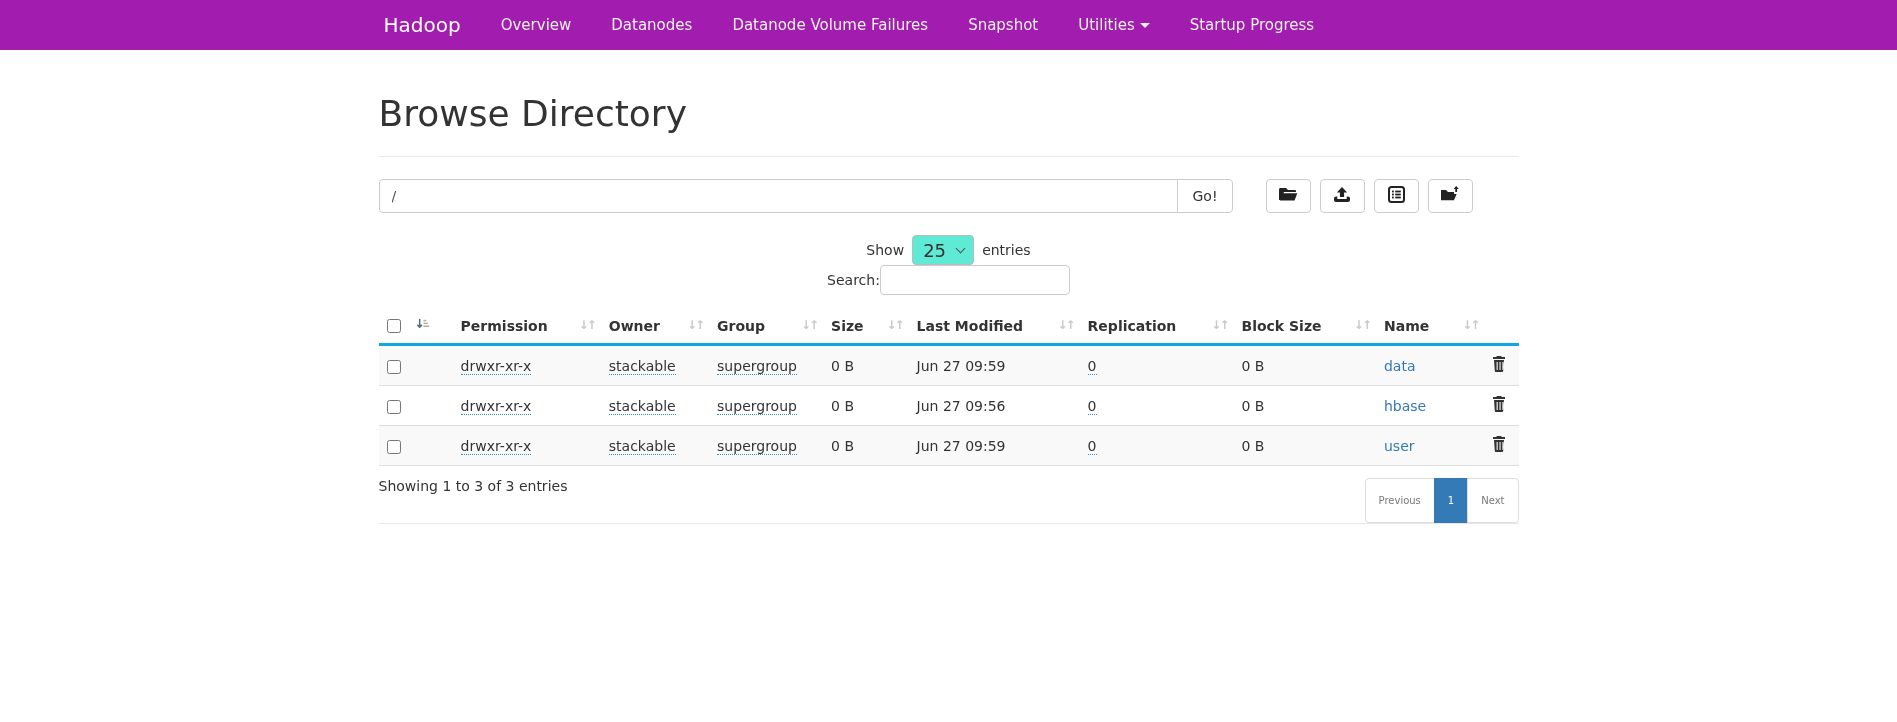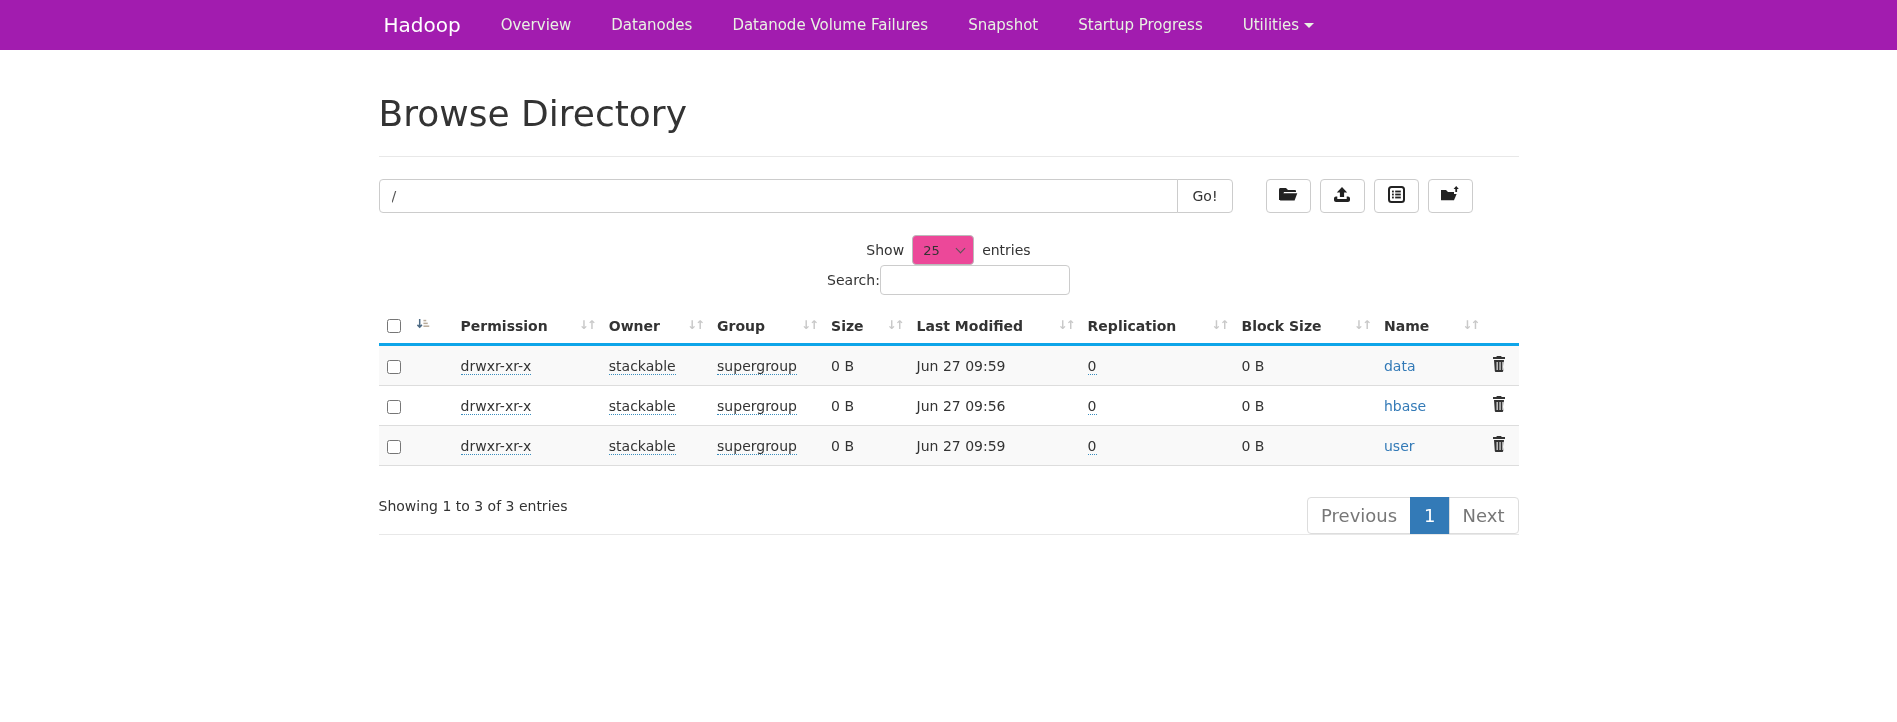--- a/index.html
+++ b/index.html
@@ -49,22 +49,22 @@
     width:45px; height:34px; background:#fff; border:1px solid #ccc;
     border-radius:4px; display:flex; align-items:center; justify-content:center;
     cursor:pointer; padding:0;
   }
 
   
   .controls-row { display:flex; justify-content:space-between; align-items:center; margin-top:22px;flex-direction:column; }
   .length-control { display:flex; align-items:center; gap:8px; }
   .select-wrap { position:relative; display:inline-block; }
   .length-select {
-    width:62px; height:30px; padding:4px 22px 4px 10px; font-size:13px; color:#333;
-    border:1px solid #bbb; border-radius:4px; background:#ec4899;
+    width:62px; height:30px; padding:4px 22px 4px 10px; font-size:18px; color:#333;
+    border:1px solid #bbb; border-radius:4px; background:#5eead4;
     appearance:none; -webkit-appearance:none; font-family:inherit;
   }
   .select-wrap::after {
     content:""; position:absolute; right:10px; top:10px; width:6px; height:6px;
     border-right:1.5px solid #555; border-bottom:1.5px solid #555;
     transform:rotate(45deg); pointer-events:none;
   }
   .search-control { display:flex; align-items:center; }
   .search-input {
     width:190px; height:30px; border:1px solid #ccc; border-radius:4px;
@@ -87,46 +87,46 @@
     position:absolute; right:6px; top:9px; color:#c9c9c9; font-size:12px;
     letter-spacing:-2px; user-select:none;
   }
   .editable { border-bottom:1px dotted #3b8dbd; cursor:pointer; }
   .name-link { color:#337ab7; text-decoration:none; cursor:pointer; }
   .trash-btn { background:none; border:none; padding:0; cursor:pointer; line-height:0; }
   .cbx { width:14px; height:14px; margin:0; vertical-align:middle; }
   .th-check { display:flex; align-items:center; gap:14px; }
 
   
-  .summary-row { display:flex; justify-content:space-between; align-items:center; margin-top:12px; }
+  .summary-row { display:flex; justify-content:space-between; align-items:flex-start; margin-top:12px; }
   .info-text { color:#333; }
   .pagination { display:flex; }
   .page-btn {
-    padding:7px 13px; font-size:18px; color:#777; background:#fff;
-    border:1px solid #ddd; margin-left:-1px; cursor:pointer; font-family:inherit;margin-top:19px;
+    padding:16px 13px; font-size:10px; color:#777; background:#fff;
+    border:1px solid #ddd; margin-left:-1px; cursor:pointer; font-family:inherit;
   }
   .page-btn.first { border-radius:4px 0 0 4px; margin-left:0; }
   .page-btn.last  { border-radius:0 4px 4px 0; }
   .page-btn.active { background:#337ab7; border-color:#337ab7; color:#fff; }
 
   .footer-rule { margin-top:30px; border-top:1px solid #e8e8e8; }
   .site-footer { margin-top:18px; color:#333; font-size:14px; }
 </style>
 </head>
 <body>
 
 <nav class="navbar">
   <div class="container">
     <a class="brand">Hadoop</a>
     <a class="nav-link">Overview</a>
     <a class="nav-link">Datanodes</a>
     <a class="nav-link">Datanode Volume Failures</a>
     <a class="nav-link">Snapshot</a>
+    <a class="nav-link"><span>Utilities</span><span class="caret"></span></a>
     <a class="nav-link">Startup Progress</a>
-    <a class="nav-link"><span>Utilities</span><span class="caret"></span></a>
   </div>
 </nav>
 
 <div class="container">
 
   <h1 class="page-title">Browse Directory</h1>
   <hr class="rule">
 
   <div class="path-row">
     <div class="input-group">

